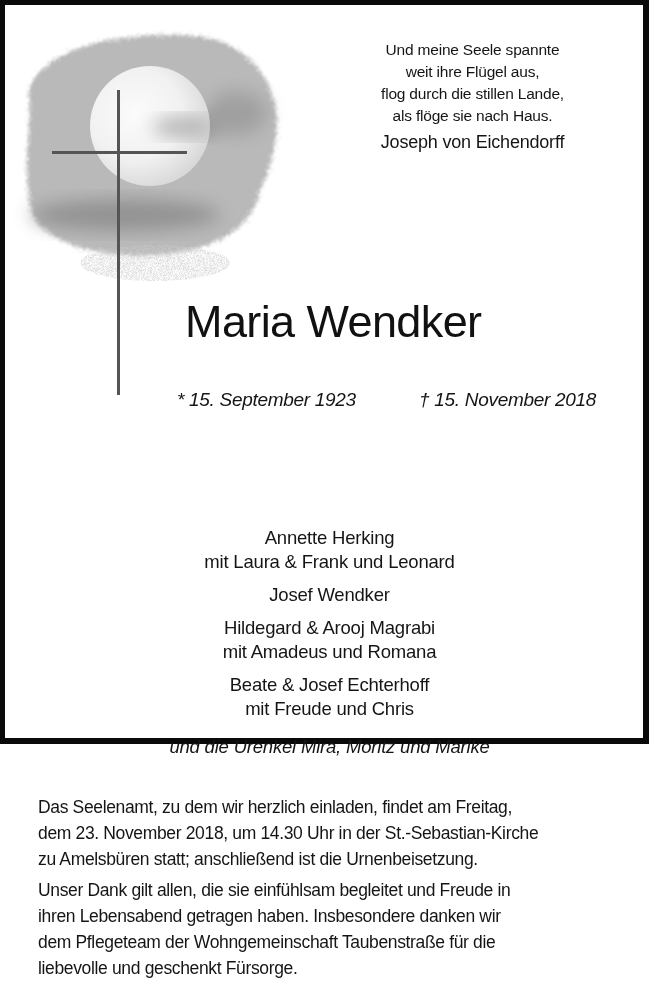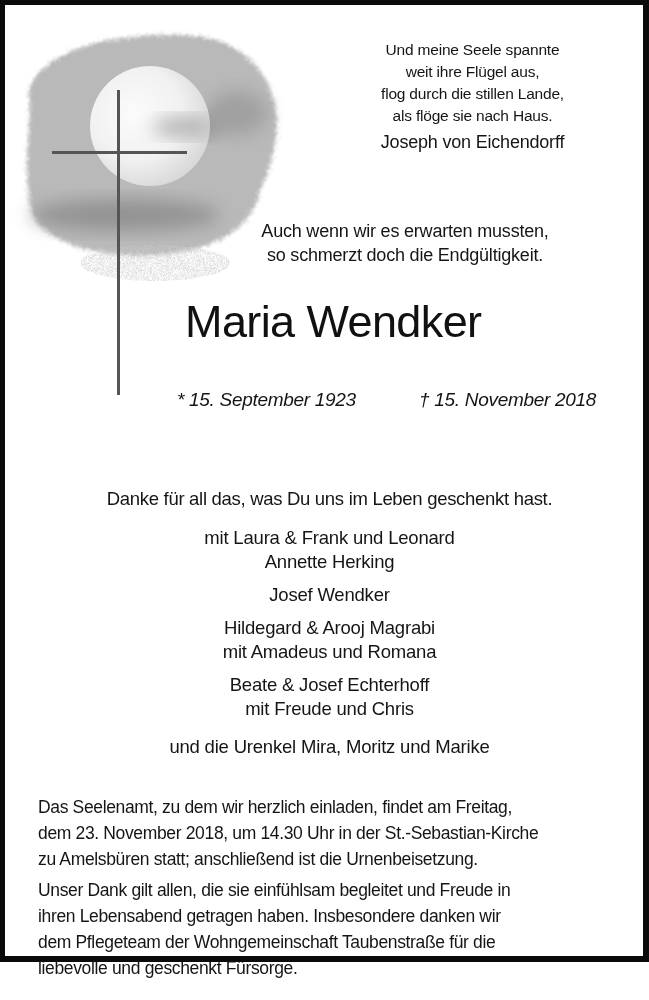--- a/index.html
+++ b/index.html
@@ -11,21 +11,21 @@
       width: 649px;
       height: 1000px;
       position: relative;
       overflow: hidden;
       font-family: "Liberation Sans", "DejaVu Sans", sans-serif;
       color: #151515;
     }
     .frame {
       position: absolute;
       left: 0; top: 0;
-      width: 649px; height: 962px;
+      width: 649px; height: 744px;
       box-sizing: border-box;
       border: 5px solid #0a0a0a;
       border-right-width: 6px;
       border-bottom-width: 6px;
       background: #ffffff;
     }
     .graphic {
       position: absolute;
       left: 0; top: 0;
       width: 649px; height: 1000px;
@@ -105,20 +105,21 @@
       text-align: center;
       font-size: 18.5px;
       line-height: 24px;
       letter-spacing: -0.2px;
     }
     .family .group {
       margin-bottom: 9px;
     }
     .family .group.last {
       margin-top: 14px;
+      font-style: italic;
     }
     .para {
       position: absolute;
       left: 33px;
       width: 590px;
       font-size: 17.5px;
       line-height: 26px;
       letter-spacing: -0.35px;
       text-align: justify;
     }
@@ -177,36 +178,31 @@
   </svg>
 
   <div class="poem">
     <div>Und meine Seele spannte</div>
     <div>weit ihre Flügel aus,</div>
     <div>flog durch die stillen Lande,</div>
     <div>als flöge sie nach Haus.</div>
     <div class="author">Joseph von Eichendorff</div>
   </div>
 
-  <div class="motto">
-    <div>Auch wenn wir es erwarten mussten,</div>
-    <div>so schmerzt doch die Endgültigkeit.</div>
-  </div>
 
   <div class="name">Maria Wendker</div>
 
   <div class="dates birth">* 15. September 1923</div>
   <div class="dates death">† 15. November 2018</div>
 
-  <div class="thanks-line">Danke für all das, was Du uns im Leben geschenkt hast.</div>
 
   <div class="family">
     <div class="group">
+      <div>Annette Herking</div>
       <div>mit Laura &amp; Frank und Leonard</div>
-      <div>Annette Herking</div>
     </div>
     <div class="group">
       <div>Josef Wendker</div>
     </div>
     <div class="group">
       <div>Hildegard &amp; Arooj Magrabi</div>
       <div>mit Amadeus und Romana</div>
     </div>
     <div class="group">
       <div>Beate &amp; Josef Echterhoff</div>

